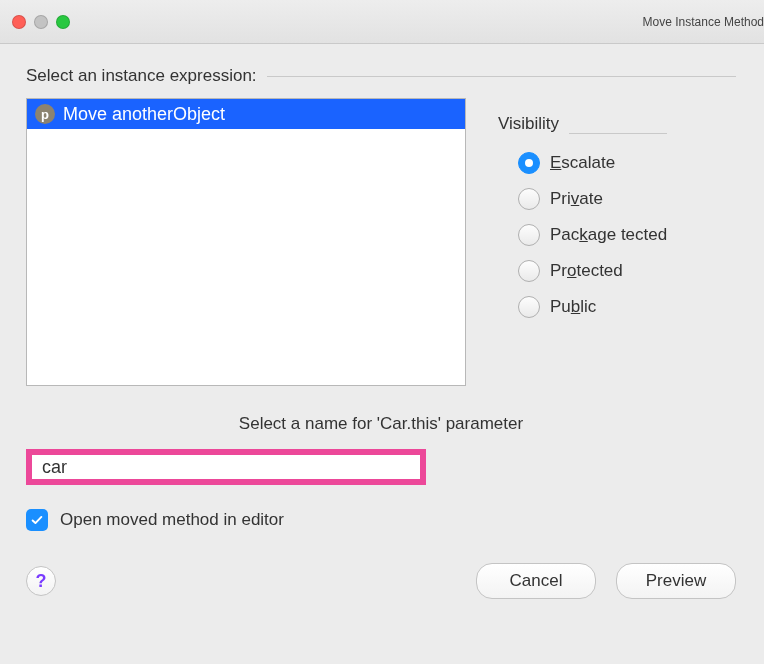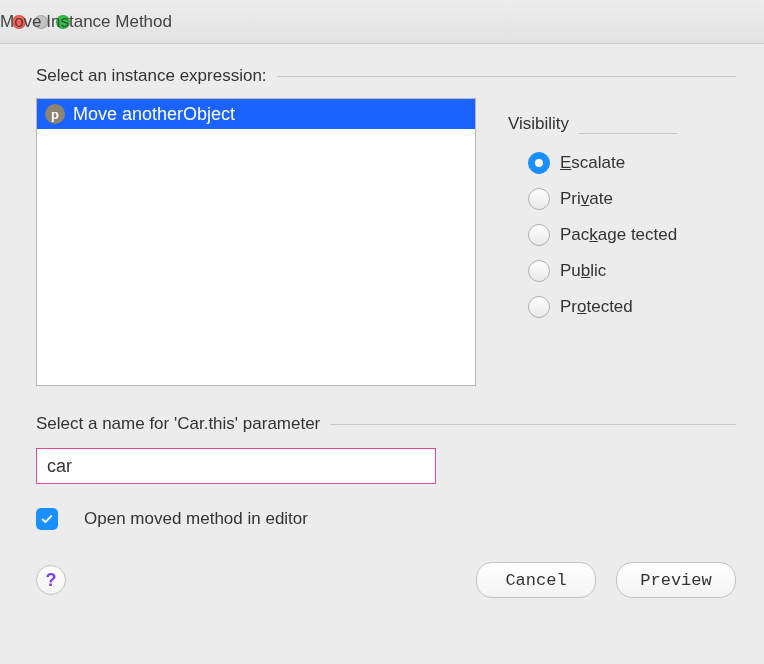--- a/index.html
+++ b/index.html
@@ -28,27 +28,27 @@
       width: 14px; height: 14px;
       border-radius: 50%;
       border: 0.5px solid rgba(0,0,0,0.15);
     }
     .tl-close { background: #ff5f57; }
     .tl-min   { background: #c3c3c3; }
     .tl-max   { background: #28c840; }
     .title {
       position: absolute;
       left: 0; right: 0;
-      text-align: left;
-      font-size: 17px;
+      text-align: right;
+      font-size: 12px;
       color: #444;
       pointer-events: none;
     }
     .content {
-      padding: 22px 28px 20px 36px;
+      padding: 22px 28px 20px 26px;
     }
     .section-label {
       font-size: 17px;
       color: #333;
       position: relative;
     }
     .section-label::after {
       content: "";
       position: absolute;
       top: 50%;
@@ -151,35 +151,35 @@
     .radio.checked::after {
       content: "";
       width: 8px; height: 8px;
       background: #fff;
       border-radius: 50%;
     }
     .mnemonic { text-decoration: underline; }
     .name-section {
       margin-top: 28px;
     }
-    .name-section .section-row { margin-bottom: 14px; }
+    .name-section .section-row { margin-bottom: 14px; flex-direction: column; }
     .text-input {
       width: 400px;
       height: 36px;
-      border: 1px solid #ec4899;
+      border: 6px solid #ec4899;
       background: #fff;
       font-size: 18px;
       padding: 0 10px;
       color: #333;
       outline: none;
     }
     .checkbox-row {
       display: flex;
       align-items: center;
-      gap: 26px;
+      gap: 12px;
       margin-top: 24px;
       font-size: 17px;
       color: #333;
     }
     .checkbox {
       width: 22px; height: 22px;
       border-radius: 5px;
       background: #1a8fff;
       display: flex;
       align-items: center;
@@ -212,21 +212,20 @@
       padding: 0 22px;
       border-radius: 16px;
       border: 1px solid #c4c4c4;
       background: linear-gradient(#fff, #f3f3f3);
       font-size: 17px;
       color: #333;
       cursor: pointer;
       display: flex;
       align-items: center;
       justify-content: center;
-      font-family: Liberation Mono, monospace;
     }
     .btn.primary {
       background: linear-gradient(#4ea8ff, #0a7aff);
       border-color: #0a6aff;
       color: #fff;
       min-width: 160px;
     }
   </style>
 </head>
 <body>
@@ -268,25 +267,25 @@
         <div class="radio-row">
           <span class="radio"></span>
           <span><span>Pri</span><span class="mnemonic">v</span><span>ate</span></span>
         </div>
         <div class="radio-row">
           <span class="radio"></span>
           <span><span>Pac</span><span class="mnemonic">k</span><span>age tected</span></span>
         </div>
         <div class="radio-row">
           <span class="radio"></span>
+          <span><span>Pr</span><span class="mnemonic">o</span><span>tected</span></span>
+        </div>
+        <div class="radio-row">
+          <span class="radio"></span>
           <span><span>Pu</span><span class="mnemonic">b</span><span>lic</span></span>
-        </div>
-        <div class="radio-row">
-          <span class="radio"></span>
-          <span><span>Pr</span><span class="mnemonic">o</span><span>tected</span></span>
         </div>
       </div>
     </div>
   </div>
 
   <div class="name-section">
     <div class="section-row">
       <span class="section-label">Select a name for 'Car.this' parameter</span>
       <span class="divider-line"></span>
     </div>

